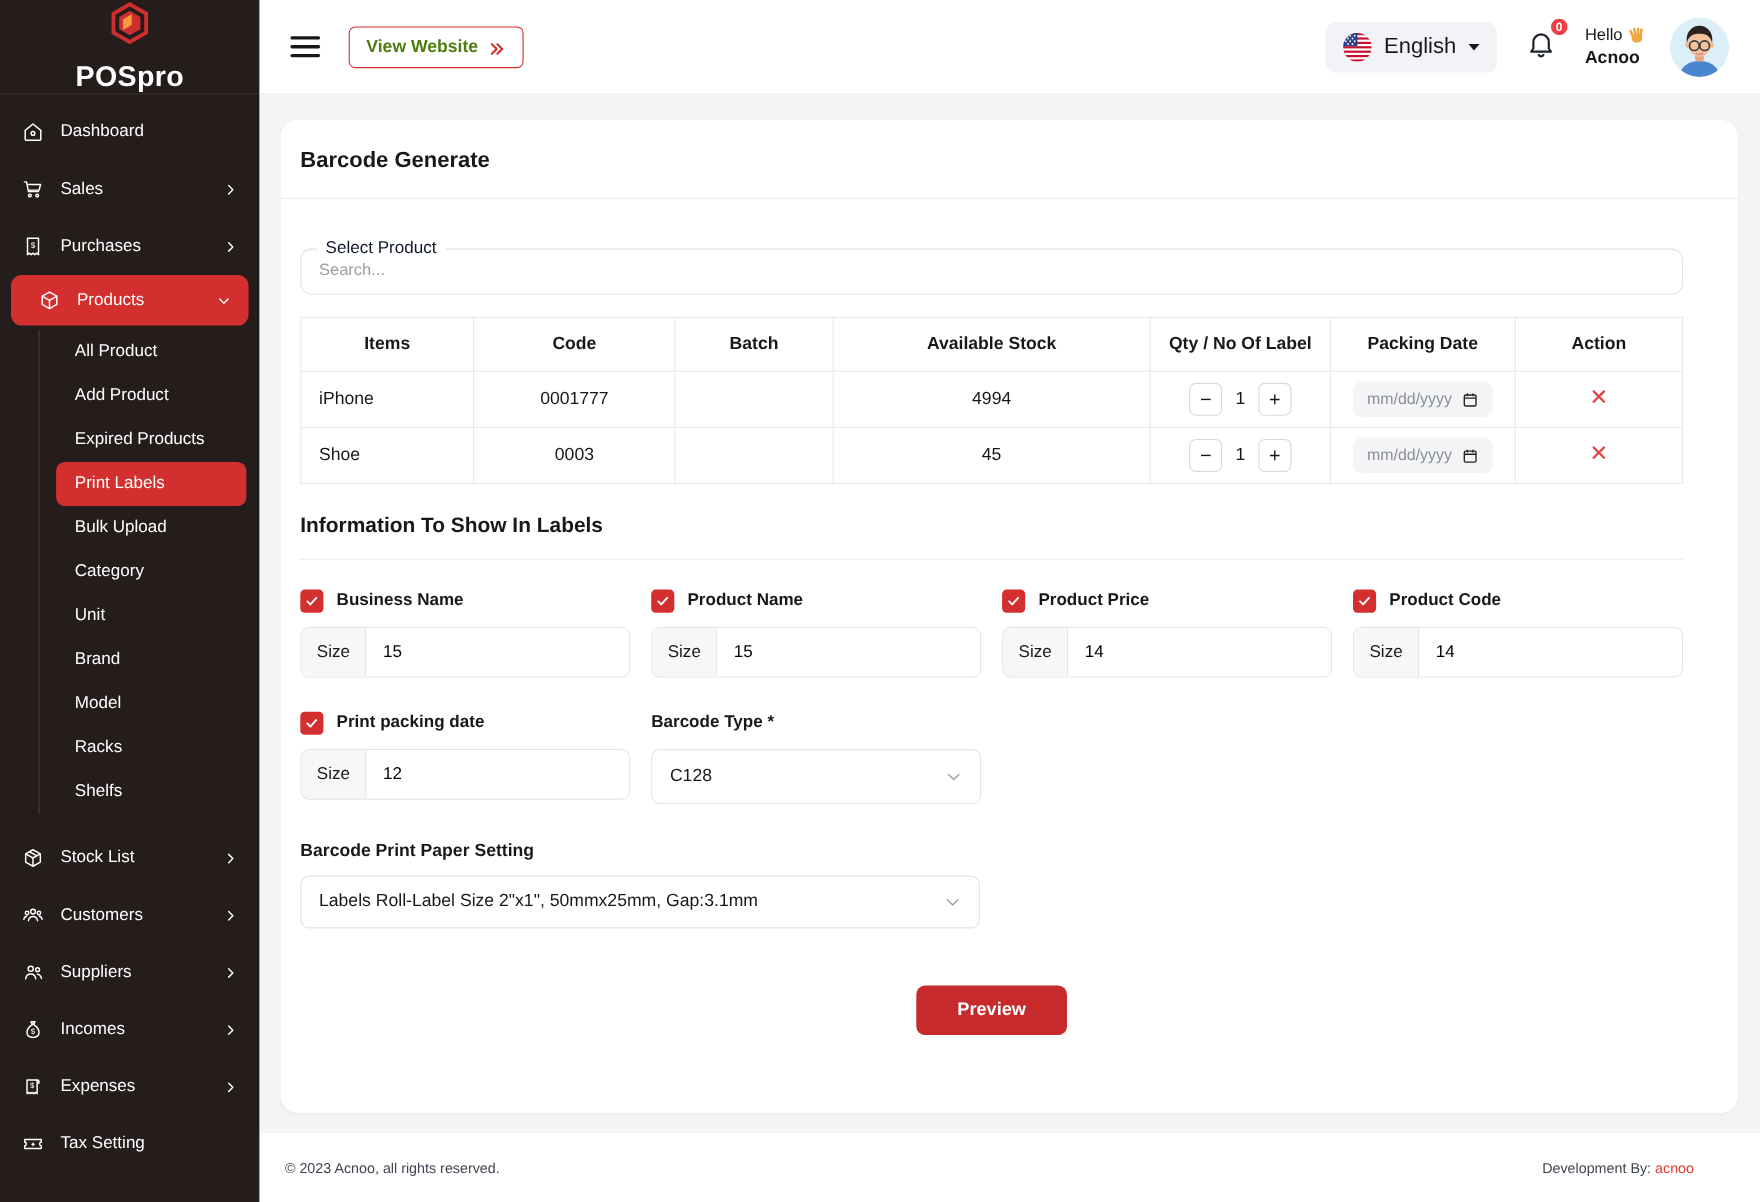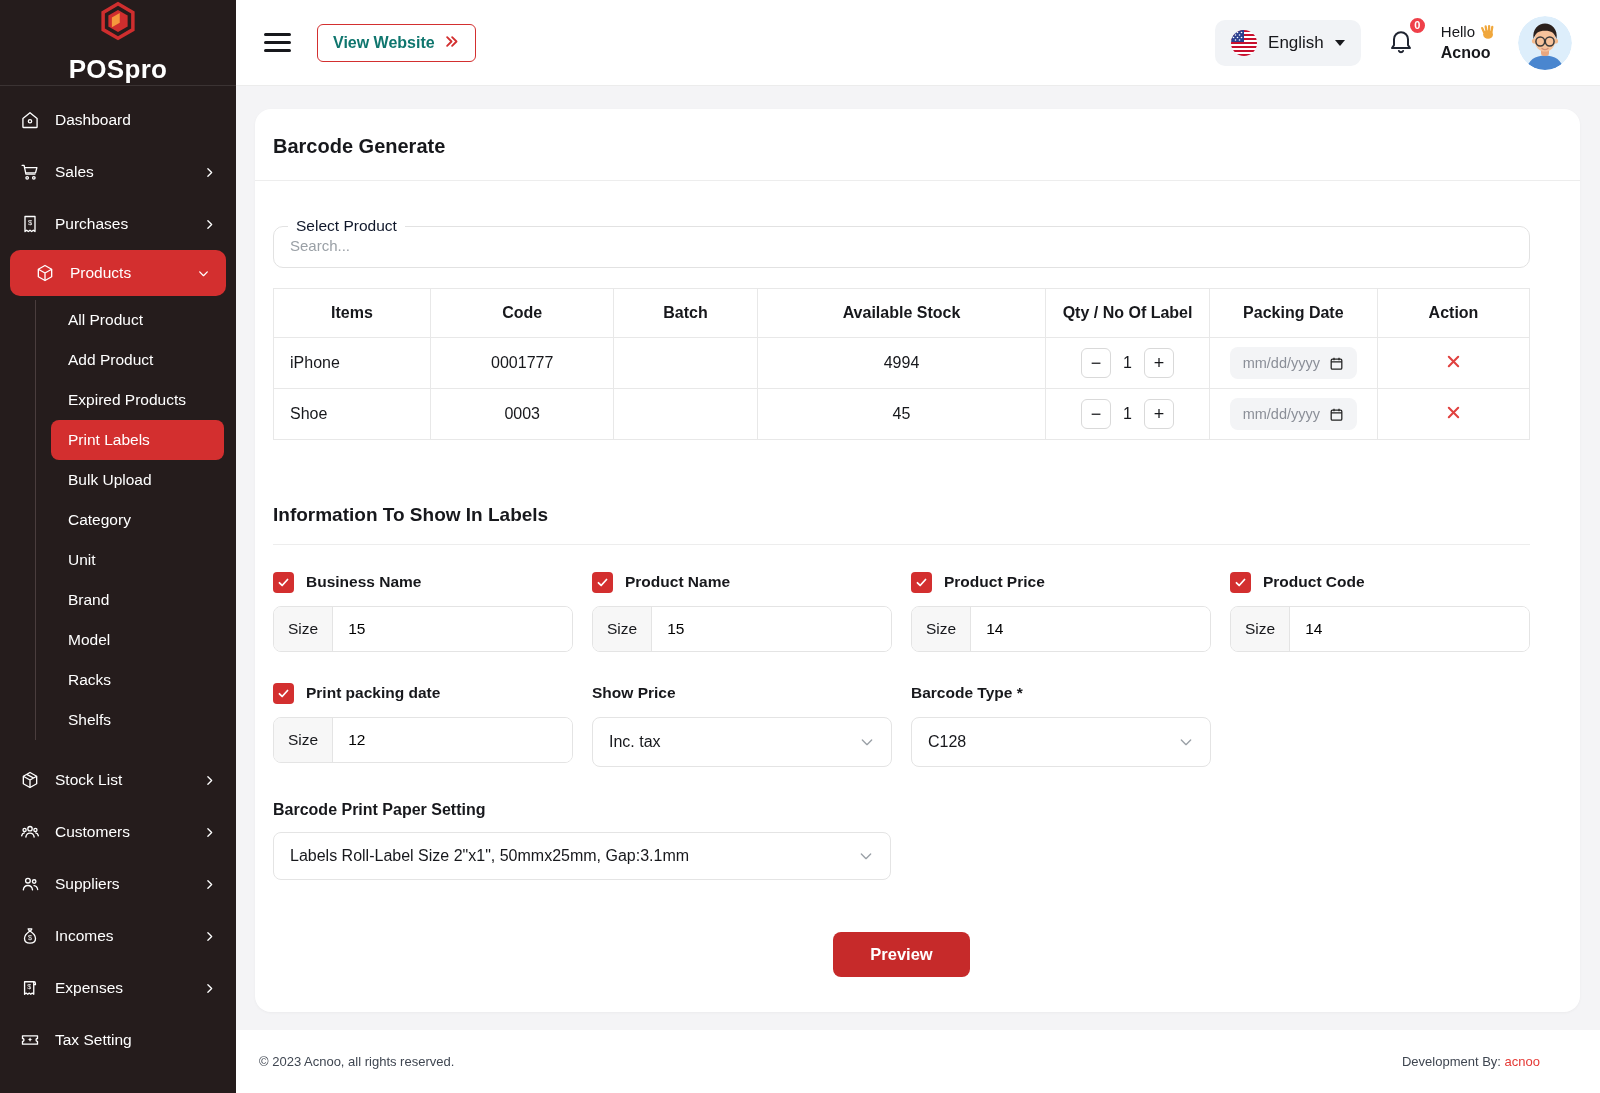--- a/index.html
+++ b/index.html
@@ -18,23 +18,23 @@
   .submenu { list-style:none; margin:4px 0 14px 35px; border-left:1px solid #4a3d3d; }
   .submenu li { height:40px; display:flex; align-items:center; padding-left:32px; font-size:15.5px; cursor:pointer; }
   .submenu li.active { background:#d32f2f; border-radius:8px; margin:0 12px 0 15px; padding-left:17px; }
 
   
   .main { flex:1; display:flex; flex-direction:column; height:1093px; }
   .topbar { height:86px; background:#fff; display:flex; align-items:center; justify-content:space-between; padding:0 28px; border-bottom:1px solid #ececec; }
   .topbar-left { display:flex; align-items:center; gap:26px; }
   .hamburger { width:27px; display:flex; flex-direction:column; gap:5px; cursor:pointer; }
   .hamburger span { height:3px; background:#17181c; border-radius:2px; }
-  .view-website { display:flex; align-items:flex-start; gap:8px; border:1px solid #d32f2f; color:#0f766e; font-weight:700; font-size:16px; padding:9px 15px; border-radius:6px; background:#fff; cursor:pointer; }
+  .view-website { display:flex; align-items:flex-end; gap:8px; border:1px solid #d32f2f; color:#4d7c0f; font-weight:700; font-size:16px; padding:9px 15px; border-radius:6px; background:#fff; cursor:pointer; }
   .topbar-right { display:flex; align-items:center; gap:22px; }
-  .lang-pill { display:flex; align-items:center; gap:11px; background:#f1f3f6; border-radius:10px; padding:10px 16px; font-size:17px; cursor:pointer; }
+  .lang-pill { display:flex; align-items:center; gap:11px; background:#f1f3f6; border-radius:10px; padding:10px 16px; font-size:20px; cursor:pointer; }
   .caret-down { width:0; height:0; border-left:5px solid transparent; border-right:5px solid transparent; border-top:6px solid #17181c; }
   .bell-wrap { position:relative; padding:6px 4px; cursor:pointer; }
   .badge { position:absolute; top:-4px; right:-8px; background:#ef4049; color:#fff; width:19px; height:19px; border-radius:50%; font-size:11px; display:flex; align-items:center; justify-content:center; border:2px solid #fff; font-weight:700; }
   .greet { line-height:1.35; font-size:15px; }
   .greet .hello { display:flex; align-items:center; gap:4px; }
   .greet .uname { font-weight:700; font-size:16px; }
   .avatar { width:54px; height:54px; border-radius:50%; overflow:hidden; display:block; cursor:pointer; }
 
   
   .content { flex:1; background:#f4f4f6; padding:23px 20px 18px 19px; }
@@ -50,21 +50,21 @@
   table.products { width:100%; border-collapse:collapse; margin-top:20px; }
   table.products th, table.products td { border:1px solid #e8e8e8; font-size:16px; }
   table.products th { font-weight:700; padding:15px 10px; text-align:center; }
   table.products td { padding:9px 10px; text-align:center; height:49px; }
   table.products td.left { text-align:left; padding-left:16px; }
   .stepper { display:inline-flex; align-items:center; gap:12px; }
   .step-btn { width:30px; height:30px; border:1px solid #d9d9d9; border-radius:6px; background:#fff; display:inline-flex; align-items:center; justify-content:center; font-size:18px; color:#17181c; cursor:pointer; line-height:1; }
   .date-pill { display:inline-flex; align-items:center; gap:9px; background:#f3f4f6; border-radius:8px; padding:8px 13px; color:#8b8f98; font-size:14.5px; cursor:pointer; }
   .x-btn { display:inline-flex; cursor:pointer; }
 
-  .info-title { margin-top:64px; font-size:19px; font-weight:700; padding-bottom:18px; border-bottom:1px solid #ededed; }
+  .info-title { margin-top:28px; font-size:19px; font-weight:700; padding-bottom:18px; border-bottom:1px solid #ededed; }
   .grid4 { display:grid; grid-template-columns:repeat(4,1fr); column-gap:19px; margin-top:26px; }
   .chk-row { display:flex; align-items:center; gap:12px; font-weight:700; font-size:15.5px; margin-bottom:13px; height:22px; }
   .checkbox { width:21px; height:21px; background:#d32f2f; border-radius:4px; display:inline-flex; align-items:center; justify-content:center; cursor:pointer; flex:0 0 21px; }
   .plain-label { font-weight:700; font-size:15.5px; margin-bottom:13px; height:22px; display:flex; align-items:center; }
   .size-group { display:flex; border:1px solid #e4e4e4; border-radius:8px; height:46px; overflow:hidden; background:#fff; }
   .size-prefix { background:#f7f7f7; border-right:1px solid #e4e4e4; padding:0 14px; display:flex; align-items:center; font-size:15.5px; }
   .size-group input { border:none; outline:none; flex:1; padding:0 15px; font-size:15.5px; font-family:inherit; min-width:0; }
   .select { border:1px solid #e4e4e4; border-radius:8px; height:48px; display:flex; align-items:center; justify-content:space-between; padding:0 16px; font-size:16px; cursor:pointer; background:#fff; }
   .paper-label { margin-top:34px; font-weight:700; font-size:16px; }
   .paper-select { width:618px; margin-top:13px; }
@@ -506,29 +506,20 @@
                   </svg>
                 </span>
               <span>Print packing date</span>
             </div>
             <div class="size-group">
               <span class="size-prefix">Size</span>
               <input value="12" style="">
             </div>
           </div>
           <div>
-            <div class="plain-label">Show Price</div>
-            <div class="select" style="height:50px;">
-              <span>Inc. tax</span>
-              <svg width="16" height="16" viewBox="0 0 24 24" fill="none" stroke="#9aa0a6" stroke-width="2" stroke-linecap="round" stroke-linejoin="round">
-                  <polyline points="5 9 12 16 19 9"></polyline>
-                </svg>
-            </div>
-          </div>
-          <div>
             <div class="plain-label">Barcode Type *</div>
             <div class="select" style="height:50px;">
               <span>C128</span>
               <svg width="16" height="16" viewBox="0 0 24 24" fill="none" stroke="#9aa0a6" stroke-width="2" stroke-linecap="round" stroke-linejoin="round">
                   <polyline points="5 9 12 16 19 9"></polyline>
                 </svg>
             </div>
           </div>
           <div></div>
         </div>

